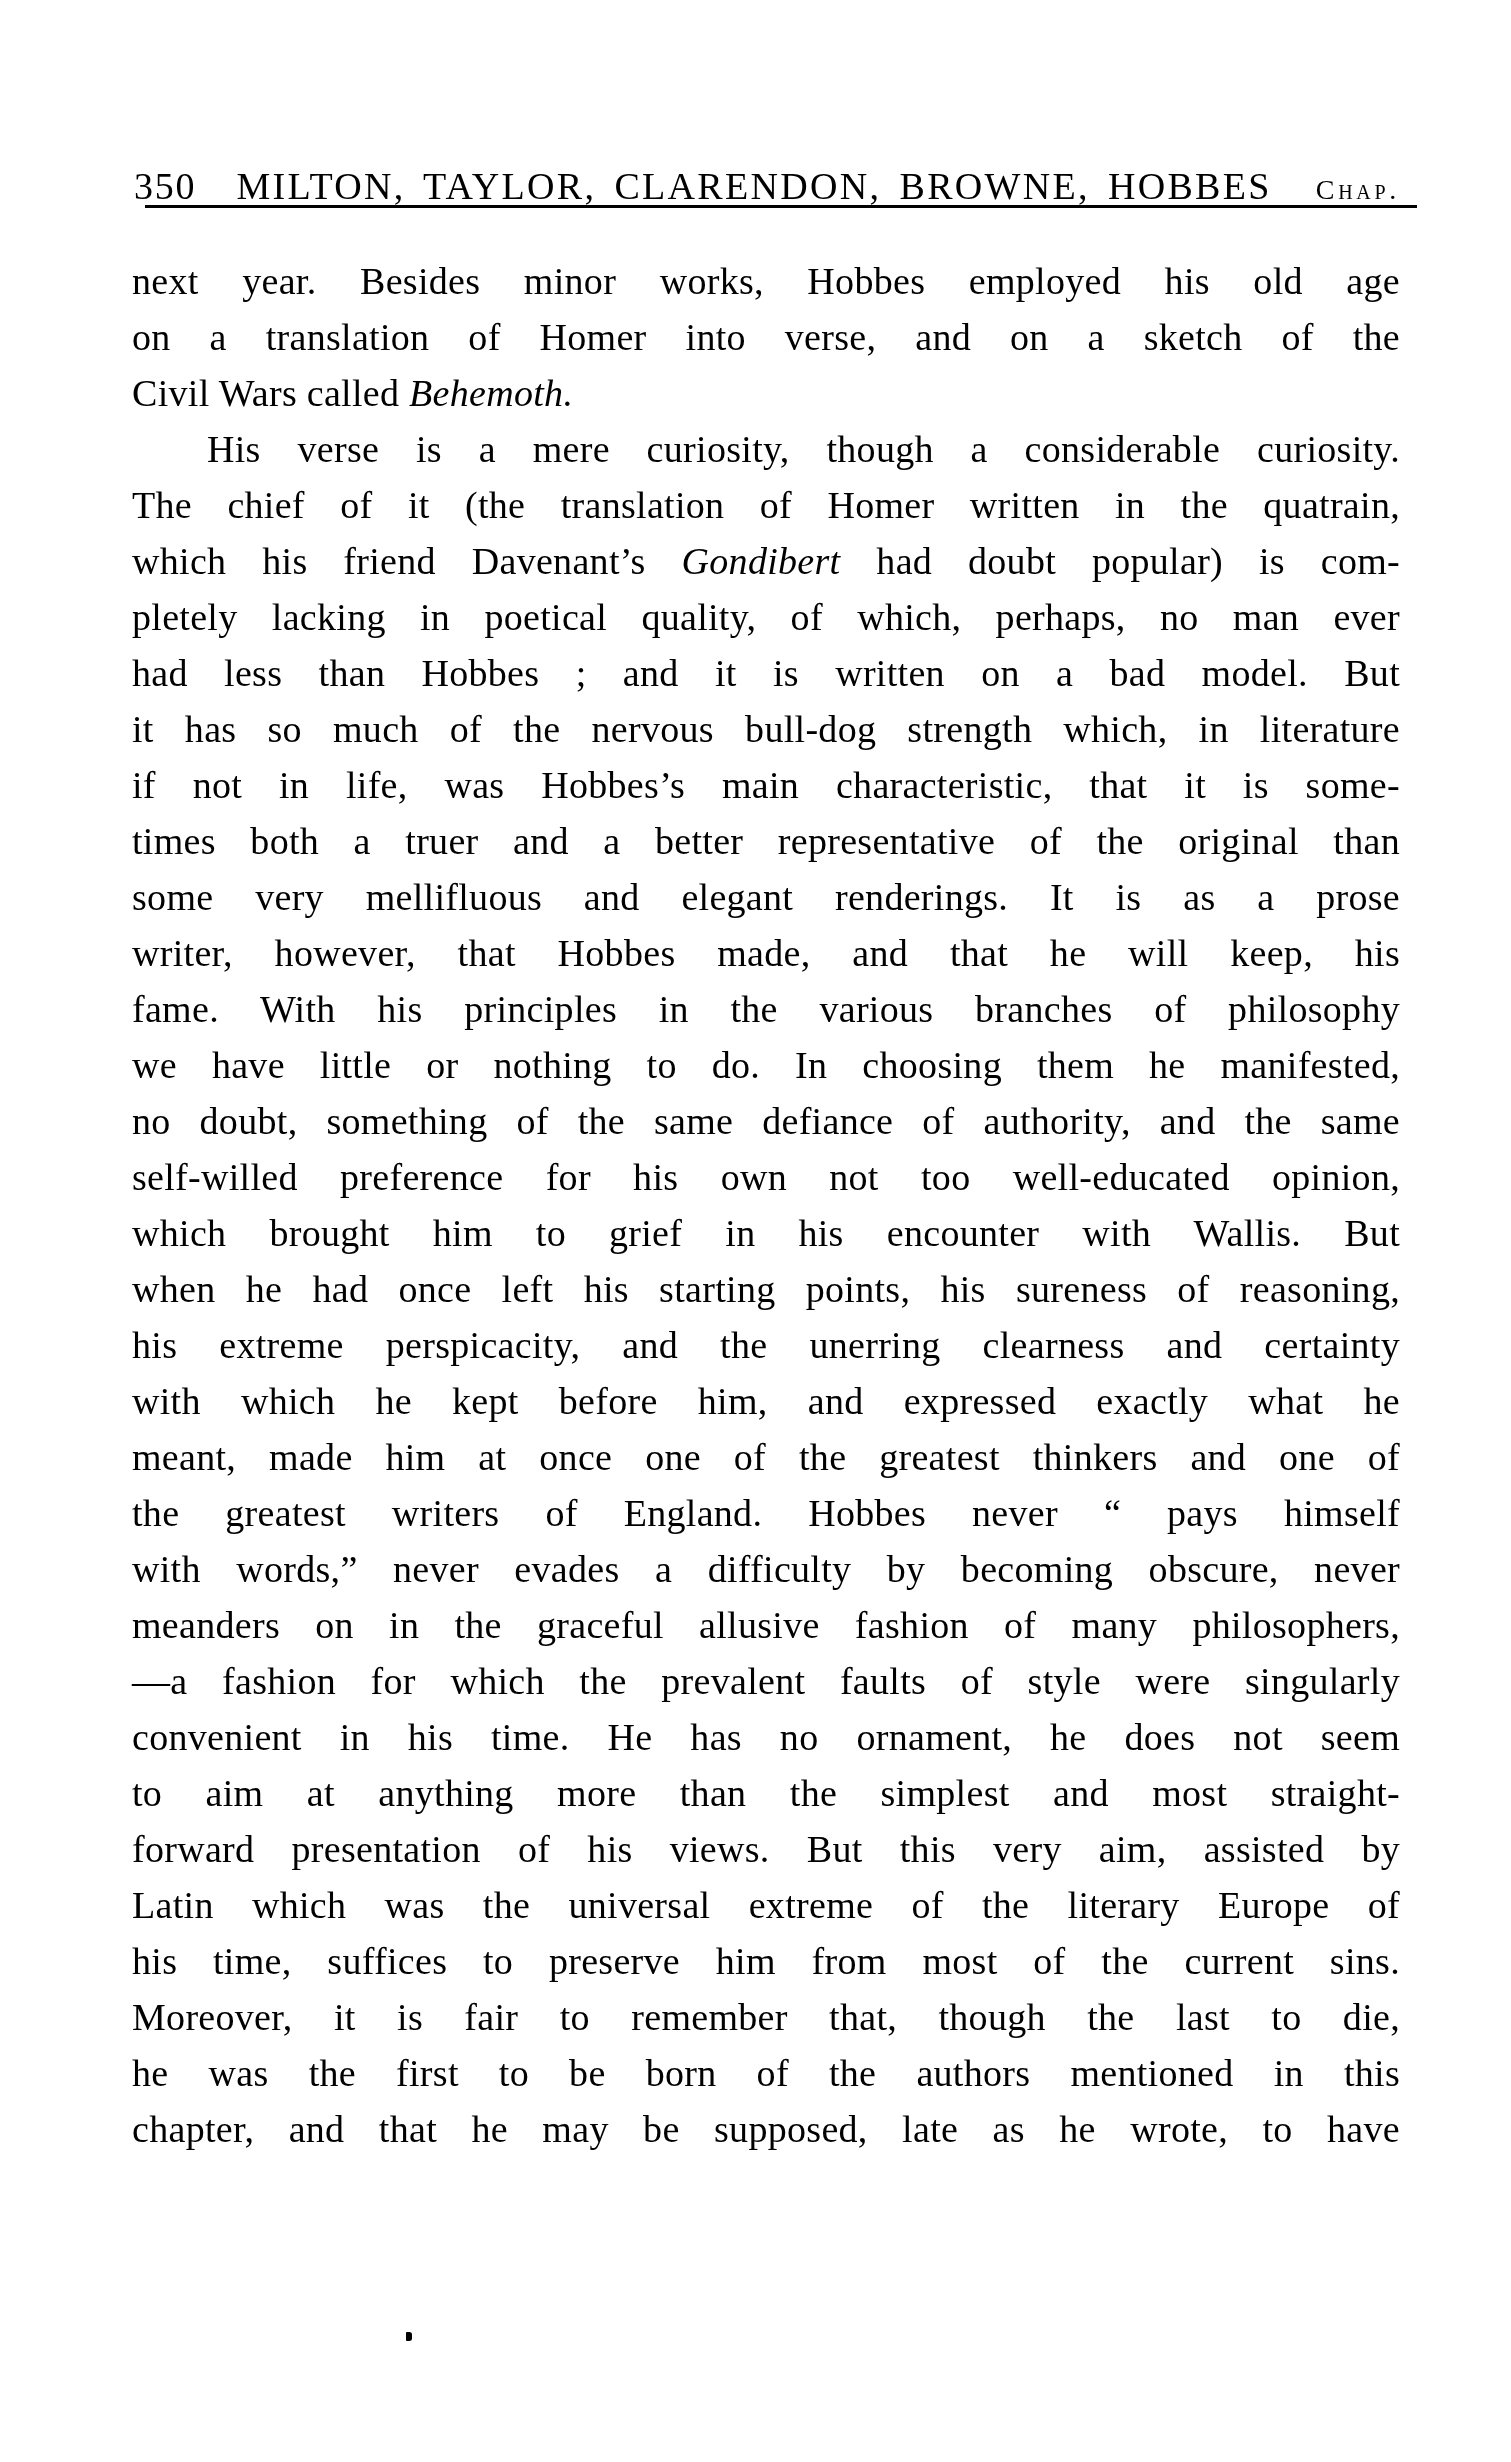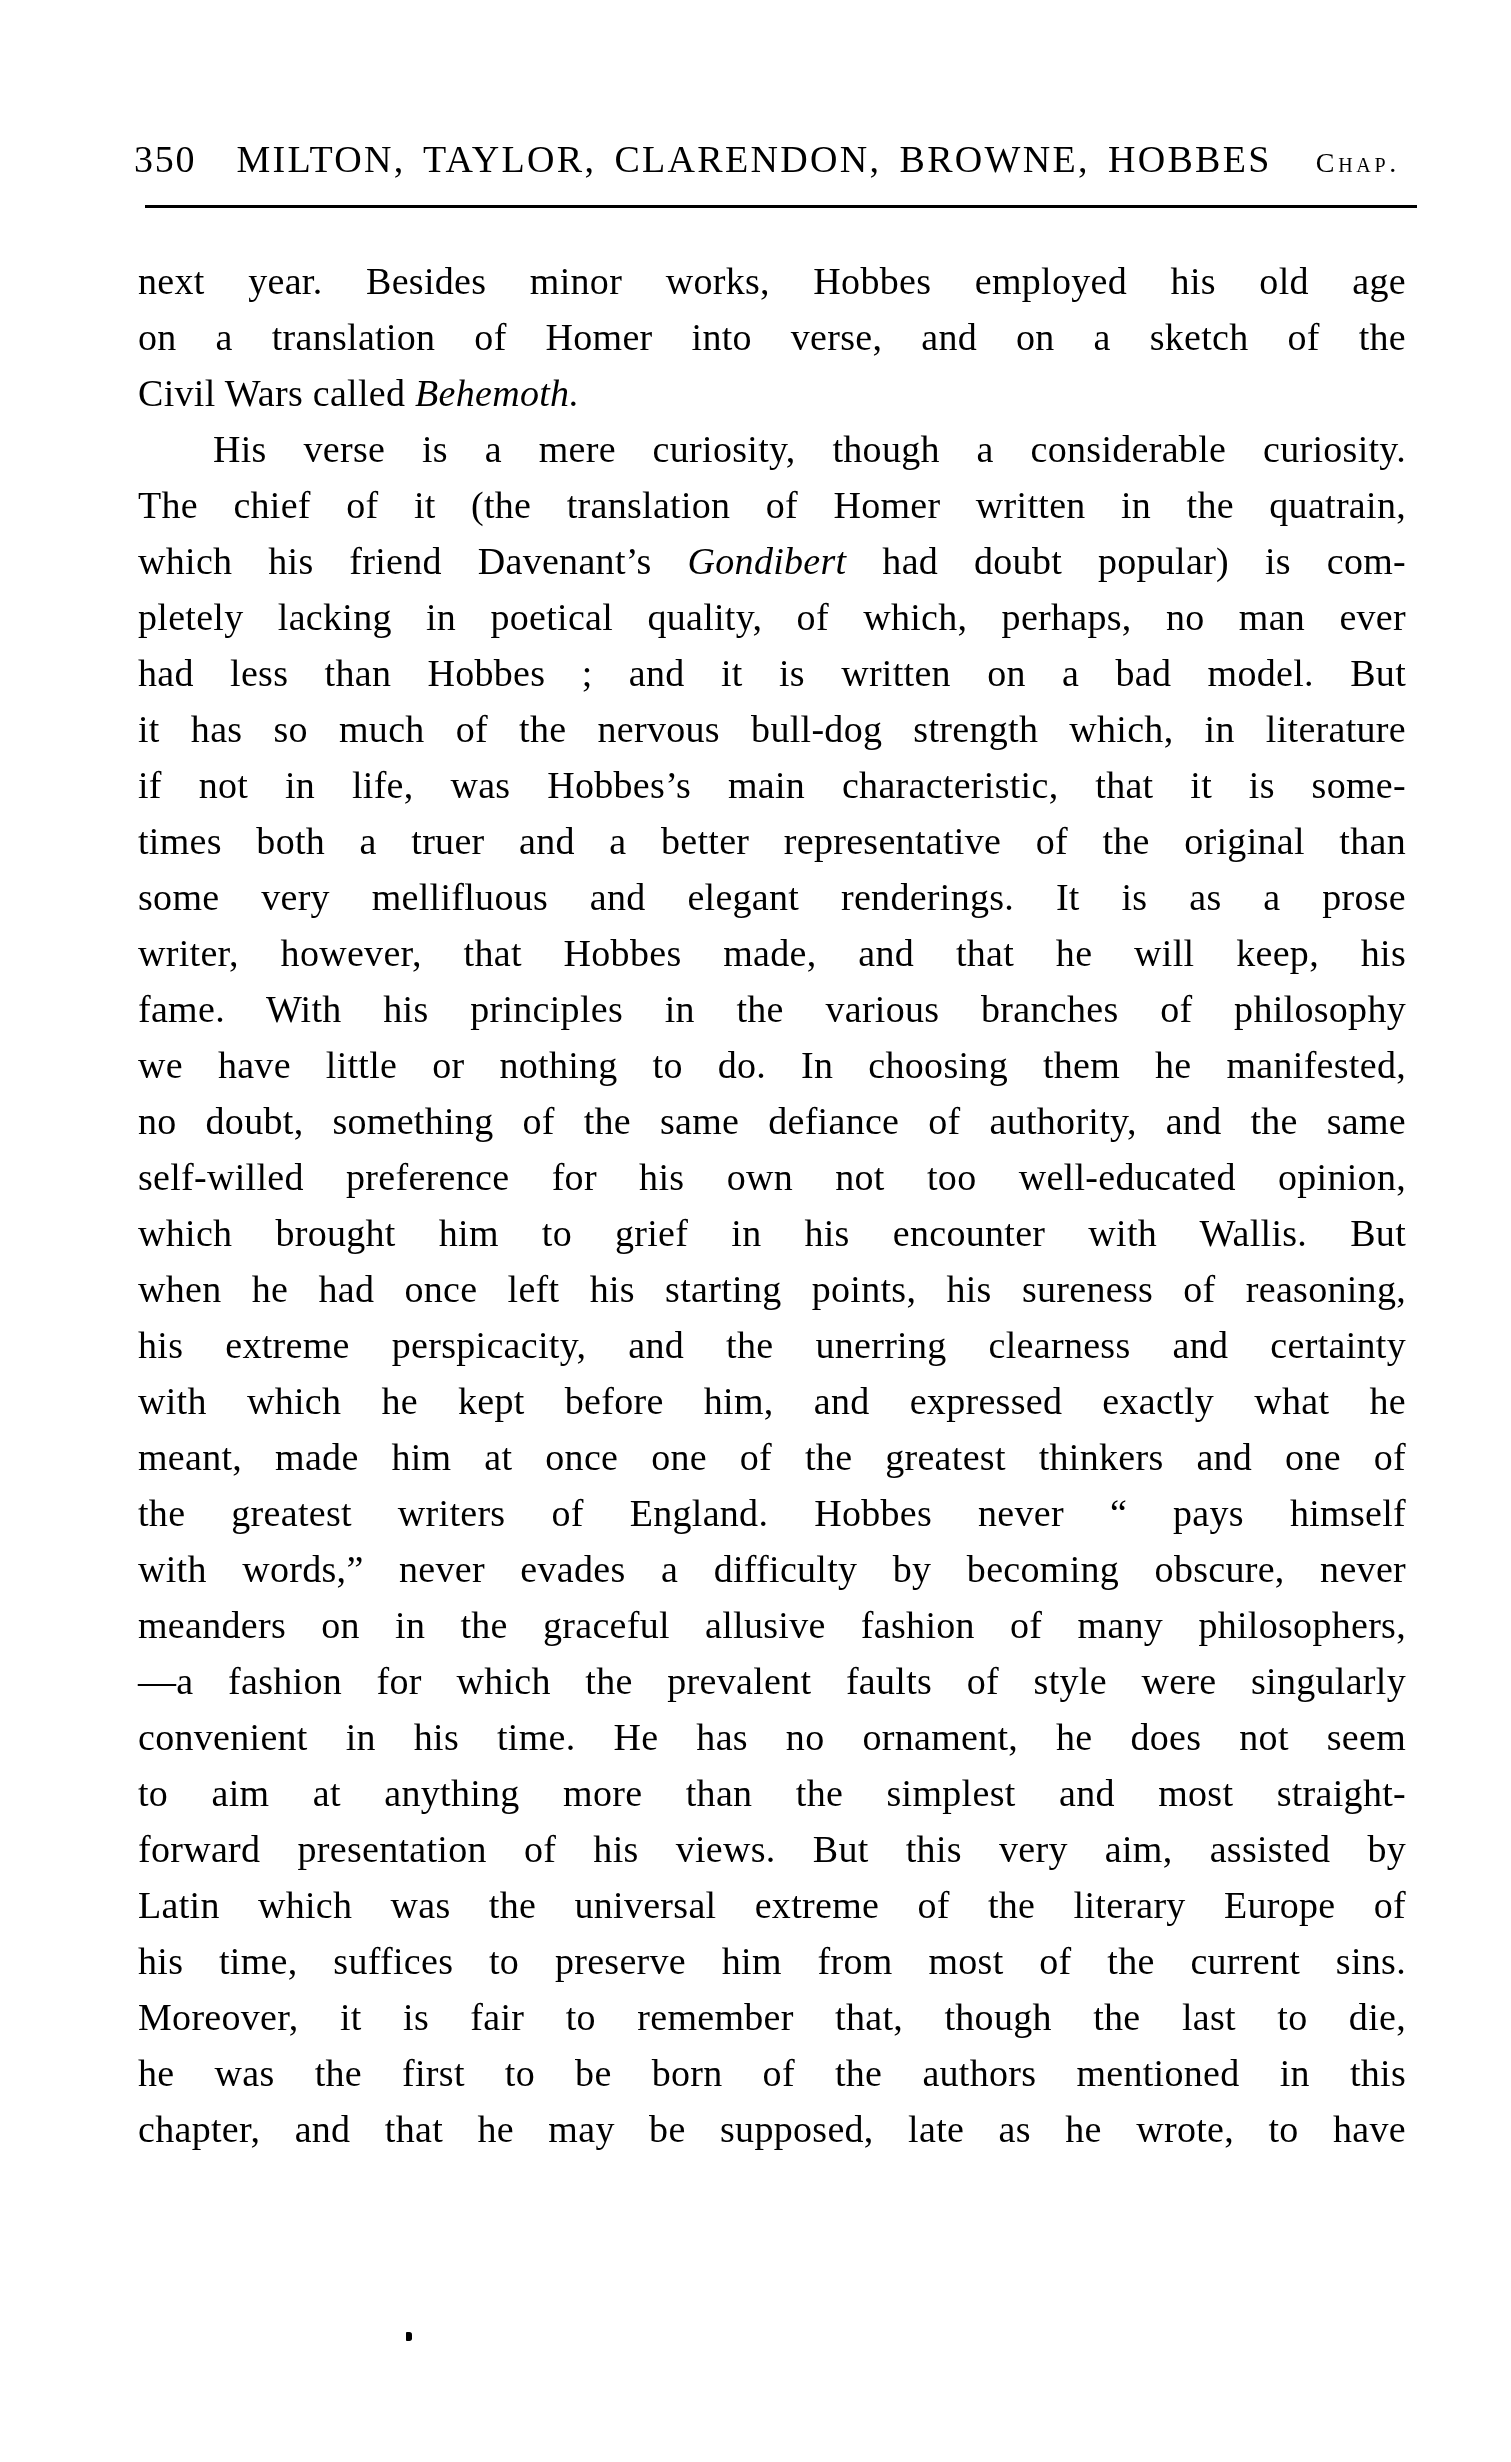--- a/index.html
+++ b/index.html
@@ -23,39 +23,40 @@
     white-space: nowrap;
   }
   .page-num {
     letter-spacing: 1.8px;
     font-variant-numeric: oldstyle-nums;
   }
   .running-title {
     margin-left: 40px;
     letter-spacing: 2.3px;
     word-spacing: 6.4px;
+    margin-top: 27px;
   }
   .chap-label {
     margin-left: auto;
     font-variant: small-caps;
     letter-spacing: 3.7px;
     font-size: 28px;
   }
   .header-rule {
     position: absolute;
     top: 205px;
     left: 145px;
     width: 1272px;
     height: 2.7px;
     background: #000000;
   }
   .body-text {
     position: absolute;
     top: 253px;
-    left: 138px;
+    left: 132px;
     width: 1268px;
     font-size: 38px;
     letter-spacing: 0.3px;
   }
   .line {
     height: 56px;
     line-height: 56px;
     text-align: justify;
     text-align-last: justify;
   }

